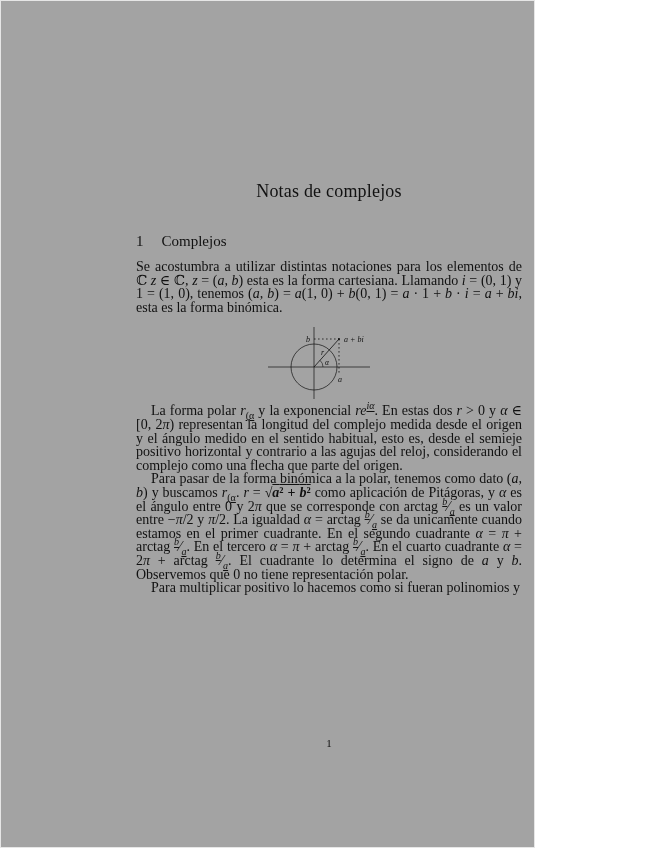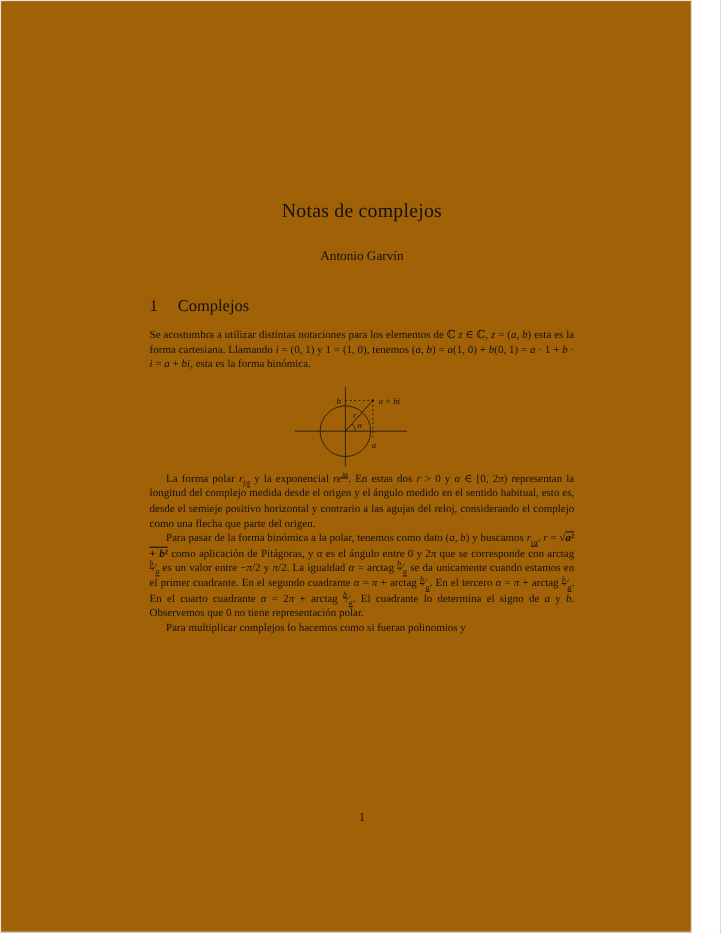--- a/index.html
+++ b/index.html
@@ -1,21 +1,21 @@
 <!DOCTYPE html>
 <html><head>
 <meta charset="utf-8">
 <style>
   * { margin: 0; padding: 0; box-sizing: border-box; }
   html, body { background: #ffffff; }
   .page {
     position: relative;
-    width: 629px;
+    width: 535px;
     height: 848px;
-    background: #a16207;
+    background: #a3a3a3;
     border: 1px solid #e6e6e6;
     font-family: "Liberation Serif", "DejaVu Serif", serif;
     color: #111111;
     overflow: hidden;
   }
   .content {
     position: absolute;
     left: 135px;
     top: 0;
     width: 386px;
@@ -32,21 +32,21 @@
     text-align: center;
     font-size: 12px;
   }
   .section-heading {
     margin-top: 31px;
     font-size: 15px;
     font-weight: normal;
   }
   .section-heading .sec-num { margin-right: 18px; }
   .body-text {
-    font-size: 10px;
+    font-size: 14px;
     line-height: 13.6px;
     text-align: justify;
     color: #111111;
   }
   .first-para { margin-top: 10px; }
   .indent { text-indent: 15px; }
   .body-text sup, .body-text sub { font-size: 0.72em; line-height: 0; text-decoration: underline; }
   .body-text u { text-decoration: overline; font-weight: bold; }
   .figure-wrap {
     text-align: center;
@@ -70,21 +70,20 @@
   }
 </style>
 </head>
 <body>
 
 <div class="page">
   <div class="content">
 
     <h1 class="doc-title">Notas de complejos</h1>
 
-    <div class="author">Antonio Garvín</div>
 
     <h2 class="section-heading">
       <span class="sec-num">1</span><span>Complejos</span>
     </h2>
 
     <p class="body-text first-para">Se acostumbra a utilizar distintas notaciones para los elementos de ℂ <i>z</i> ∈ ℂ, <i>z</i> = (<i>a, b</i>) esta es la forma cartesiana. Llamando <i>i</i> = (0, 1) y 1 = (1, 0), tenemos (<i>a, b</i>) = <i>a</i>(1, 0) + <i>b</i>(0, 1) = <i>a</i> · 1 + <i>b</i> · <i>i</i> = <i>a</i> + <i>bi</i>, esta es la forma binómica.</p>
 
 
     <div class="figure-wrap">
       <svg width="170" height="84" viewBox="0 0 170 84">
@@ -109,18 +108,18 @@
         <text class="fig-label small" x="83" y="47.5" text-anchor="middle">α</text>
         <text class="fig-label" x="96" y="65" text-anchor="middle">a</text>
       </svg>
     </div>
 
     <p class="body-text indent">La forma polar <i>r</i><sub>(α</sub> y la exponencial <i>re</i><sup><i>iα</i></sup>. En estas dos <i>r</i> &gt; 0 y <i>α</i> ∈ [0, 2<i>π</i>) representan la longitud del complejo medida desde el origen y el ángulo medido en el sentido habitual, esto es, desde el semieje positivo horizontal y contrario a las agujas del reloj, considerando el complejo como una flecha que parte del origen.</p>
 
     <p class="body-text indent">Para pasar de la forma binómica a la polar, tenemos como dato (<i>a, b</i>) y buscamos <i>r</i><sub>(α</sub>. <i>r</i> = √<u><i>a</i>² + <i>b</i>²</u> como aplicación de Pitágoras, y <i>α</i> es el ángulo entre 0 y 2<i>π</i> que se corresponde con arctag <sup><i>b</i></sup>⁄<sub><i>a</i></sub> es un valor entre −<i>π</i>/2 y <i>π</i>/2. La igualdad <i>α</i> = arctag <sup><i>b</i></sup>⁄<sub><i>a</i></sub> se da unicamente cuando estamos en el primer cuadrante. En el segundo cuadrante <i>α</i> = <i>π</i> + arctag <sup><i>b</i></sup>⁄<sub><i>a</i></sub>. En el tercero <i>α</i> = <i>π</i> + arctag <sup><i>b</i></sup>⁄<sub><i>a</i></sub>. En el cuarto cuadrante <i>α</i> = 2<i>π</i> + arctag <sup><i>b</i></sup>⁄<sub><i>a</i></sub>. El cuadrante lo determina el signo de <i>a</i> y <i>b</i>. Observemos que 0 no tiene representación polar.</p>
 
 
-    <p class="body-text indent">Para multiplicar complejos lo hacemos como si fueran polinomios y</p>
+    <p class="body-text indent">Para multiplicar positivo lo hacemos como si fueran polinomios y</p>
 
   </div>
 
   <div class="page-number">1</div>
 </div>
 
 </body></html>

